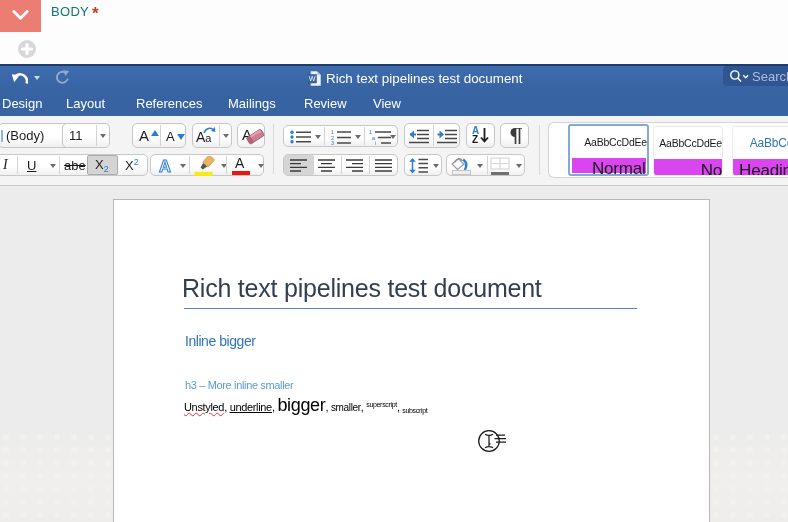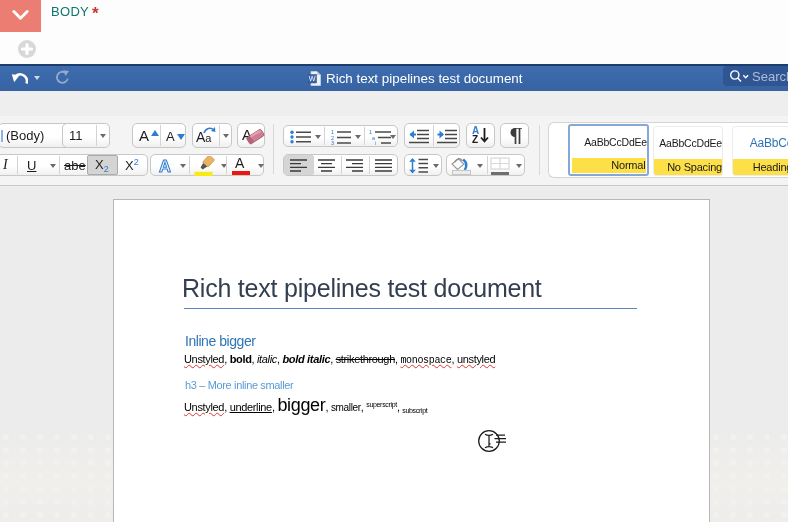--- a/index.html
+++ b/index.html
@@ -28,21 +28,21 @@
 .btn { position:absolute; background:linear-gradient(#ffffff 55%, #f1f0f1); border:1px solid #c8c7c8; border-radius:5px; }
 .sep { position:absolute; width:1px; background:#d8d8d8; }
 .caret { position:absolute; width:0; height:0; border-left:3.5px solid transparent; border-right:3.5px solid transparent; border-top:4.5px solid #6b6b6b; }
 .segline { position:absolute; width:1px; background:#d4d3d4; top:1px; bottom:1px; }
 .lbl { position:absolute; color:#1c1c1c; }
 
 
 #stylespanel { left:548px; top:122px; width:240px; height:56px; background:#fff; border:1px solid #d4d4d4; border-radius:6px 0 0 6px; border-right:none; }
 .stylecard { position:absolute; background:#fff; border-radius:3px; overflow:hidden; text-align:right; }
 .stylecard .sample { font-size:10.5px; color:#1a1a1a; margin-top:10px; letter-spacing:-0.2px; }
-.stylecard .name { position:absolute; left:0; right:0; bottom:0; height:16px; background:#fde047; font-size:11px; color:#1a1a1a; padding-top:1.5px; letter-spacing:-0.2px; }
+.stylecard .name { position:absolute; left:0; right:0; bottom:0; height:16px; background:#d946ef; font-size:17px; color:#1a1a1a; padding-top:1.5px; letter-spacing:-0.2px; }
 
 
 #docarea { left:0; top:187px; width:788px; height:335px; background:#ececec; }
 #page { left:113px; top:199px; width:597px; height:330px; background:#ffffff; border:1px solid #b8b8b8; }
 .sq { text-decoration-line:underline; text-decoration-style:wavy; text-decoration-color:#e2342b; text-decoration-thickness:0.9px; text-underline-offset:0.5px; }
 </style>
 </head>
 <body>
 <div id="stage">
 
@@ -79,20 +79,28 @@
       <text x="4.2" y="10.4" font-size="7.2" fill="#fff" text-anchor="middle" font-family="Liberation Sans, sans-serif">W</text>
     </svg>
     <div id="doctitle">Rich text pipelines test document</div>
     <div class="abs" id="searchbox"></div>
     <svg class="abs" style="left:729px;top:4px" width="22" height="14" viewBox="0 0 22 14">
       <circle cx="5.8" cy="5" r="4.1" fill="none" stroke="#fff" stroke-width="1.4"></circle>
       <path d="M8.8 8 L12 11.4" stroke="#fff" stroke-width="1.4"></path>
       <path d="M14.3 5.2 l2.4 2.6 l2.4 -2.6" fill="none" stroke="#fff" stroke-width="1.4"></path>
     </svg>
     <div class="abs" id="searchtxt">Search</div>
+  </div>
+  <div class="abs" id="tabbar">
+    <div class="tab" style="left:2px">Design</div>
+    <div class="tab" style="left:66px">Layout</div>
+    <div class="tab" style="left:136px">References</div>
+    <div class="tab" style="left:228px">Mailings</div>
+    <div class="tab" style="left:304px">Review</div>
+    <div class="tab" style="left:373px">View</div>
   </div>
 
   <div class="abs" id="ribbon"></div>
 
   <div class="btn" style="left:-2px;top:123px;width:77px;height:25px">
     <div class="abs" style="left:2px;top:6px;width:2px;height:12px;background:#8fb3e4"></div>
     <div class="lbl" style="left:7px;top:4px;font-size:13px">(Body)</div>
     <div class="segline" style="left:64px"></div>
     <div class="caret" style="left:67px;top:10px"></div>
   </div>
@@ -293,23 +301,20 @@
   <div class="abs" id="docarea"></div>
   <div class="abs" style="left:0;top:432px;width:113px;height:90px;background:radial-gradient(circle at 6px 5px, #f2f1ee 2.5px, rgba(0,0,0,0) 3.5px) 0 0/17px 13px repeat, linear-gradient(#ececec, #f0efec 55%, #eeedec)"></div>
   <div class="abs" style="left:710px;top:432px;width:78px;height:90px;background:radial-gradient(circle at 6px 5px, #f2f1ee 2.5px, rgba(0,0,0,0) 3.5px) 0 0/17px 13px repeat, linear-gradient(#ececec, #f0efec 55%, #eeedec)"></div>
   <div class="abs" id="page"></div>
 
   <div class="abs" style="left:182px;top:274px;font-size:25px;color:#333f50;letter-spacing:-0.22px">Rich text pipelines test document</div>
   <div class="abs" style="left:184px;top:308px;width:453px;height:1px;background:#5b83c0"></div>
 
   <div class="abs" style="left:185px;top:333px;font-size:14px;color:#2e75b5;letter-spacing:-0.45px">Inline bigger</div>
 
-  <div class="abs" style="left:184px;top:353px;font-size:11px;color:#000;letter-spacing:-0.33px">
-    <span class="sq">Unstyled</span>, <b>bold</b>, <i>italic</i>, <b><i>bold italic</i></b>, <span style="text-decoration:line-through">strikethrough</span>, <span class="sq" style="font-family:'Liberation Mono',monospace;font-size:10px">monospace</span>, <span class="sq">unstyled</span>
-  </div>
 
   <div class="abs" style="left:185px;top:379px;font-size:11px;color:#5b9bd5;letter-spacing:-0.35px">h3 – More inline smaller</div>
 
   <div class="abs" style="left:184px;top:395px;font-size:11px;color:#000;letter-spacing:-0.33px">
     <span class="sq">Unstyled</span>, <span style="text-decoration:underline">underline</span>, <span style="font-size:18px">bigger</span>, <span style="font-size:10px">smaller</span>, <span style="font-size:7px;vertical-align:4px">superscript</span>, <span style="font-size:7px;vertical-align:-2px">subscript</span>
   </div>
 
   <svg class="abs" style="left:477px;top:429px" width="32" height="26" viewBox="0 0 32 26">
     <circle cx="12" cy="12" r="10.3" fill="none" stroke="#1c1c1c" stroke-width="1.25"></circle>
     <path d="M12 6 V18 M8 5.2 q4 2.2 8 0 M8 18.8 q4 -2.2 8 0 M12 14.8 h1.6" fill="none" stroke="#1c1c1c" stroke-width="1.25"></path>

